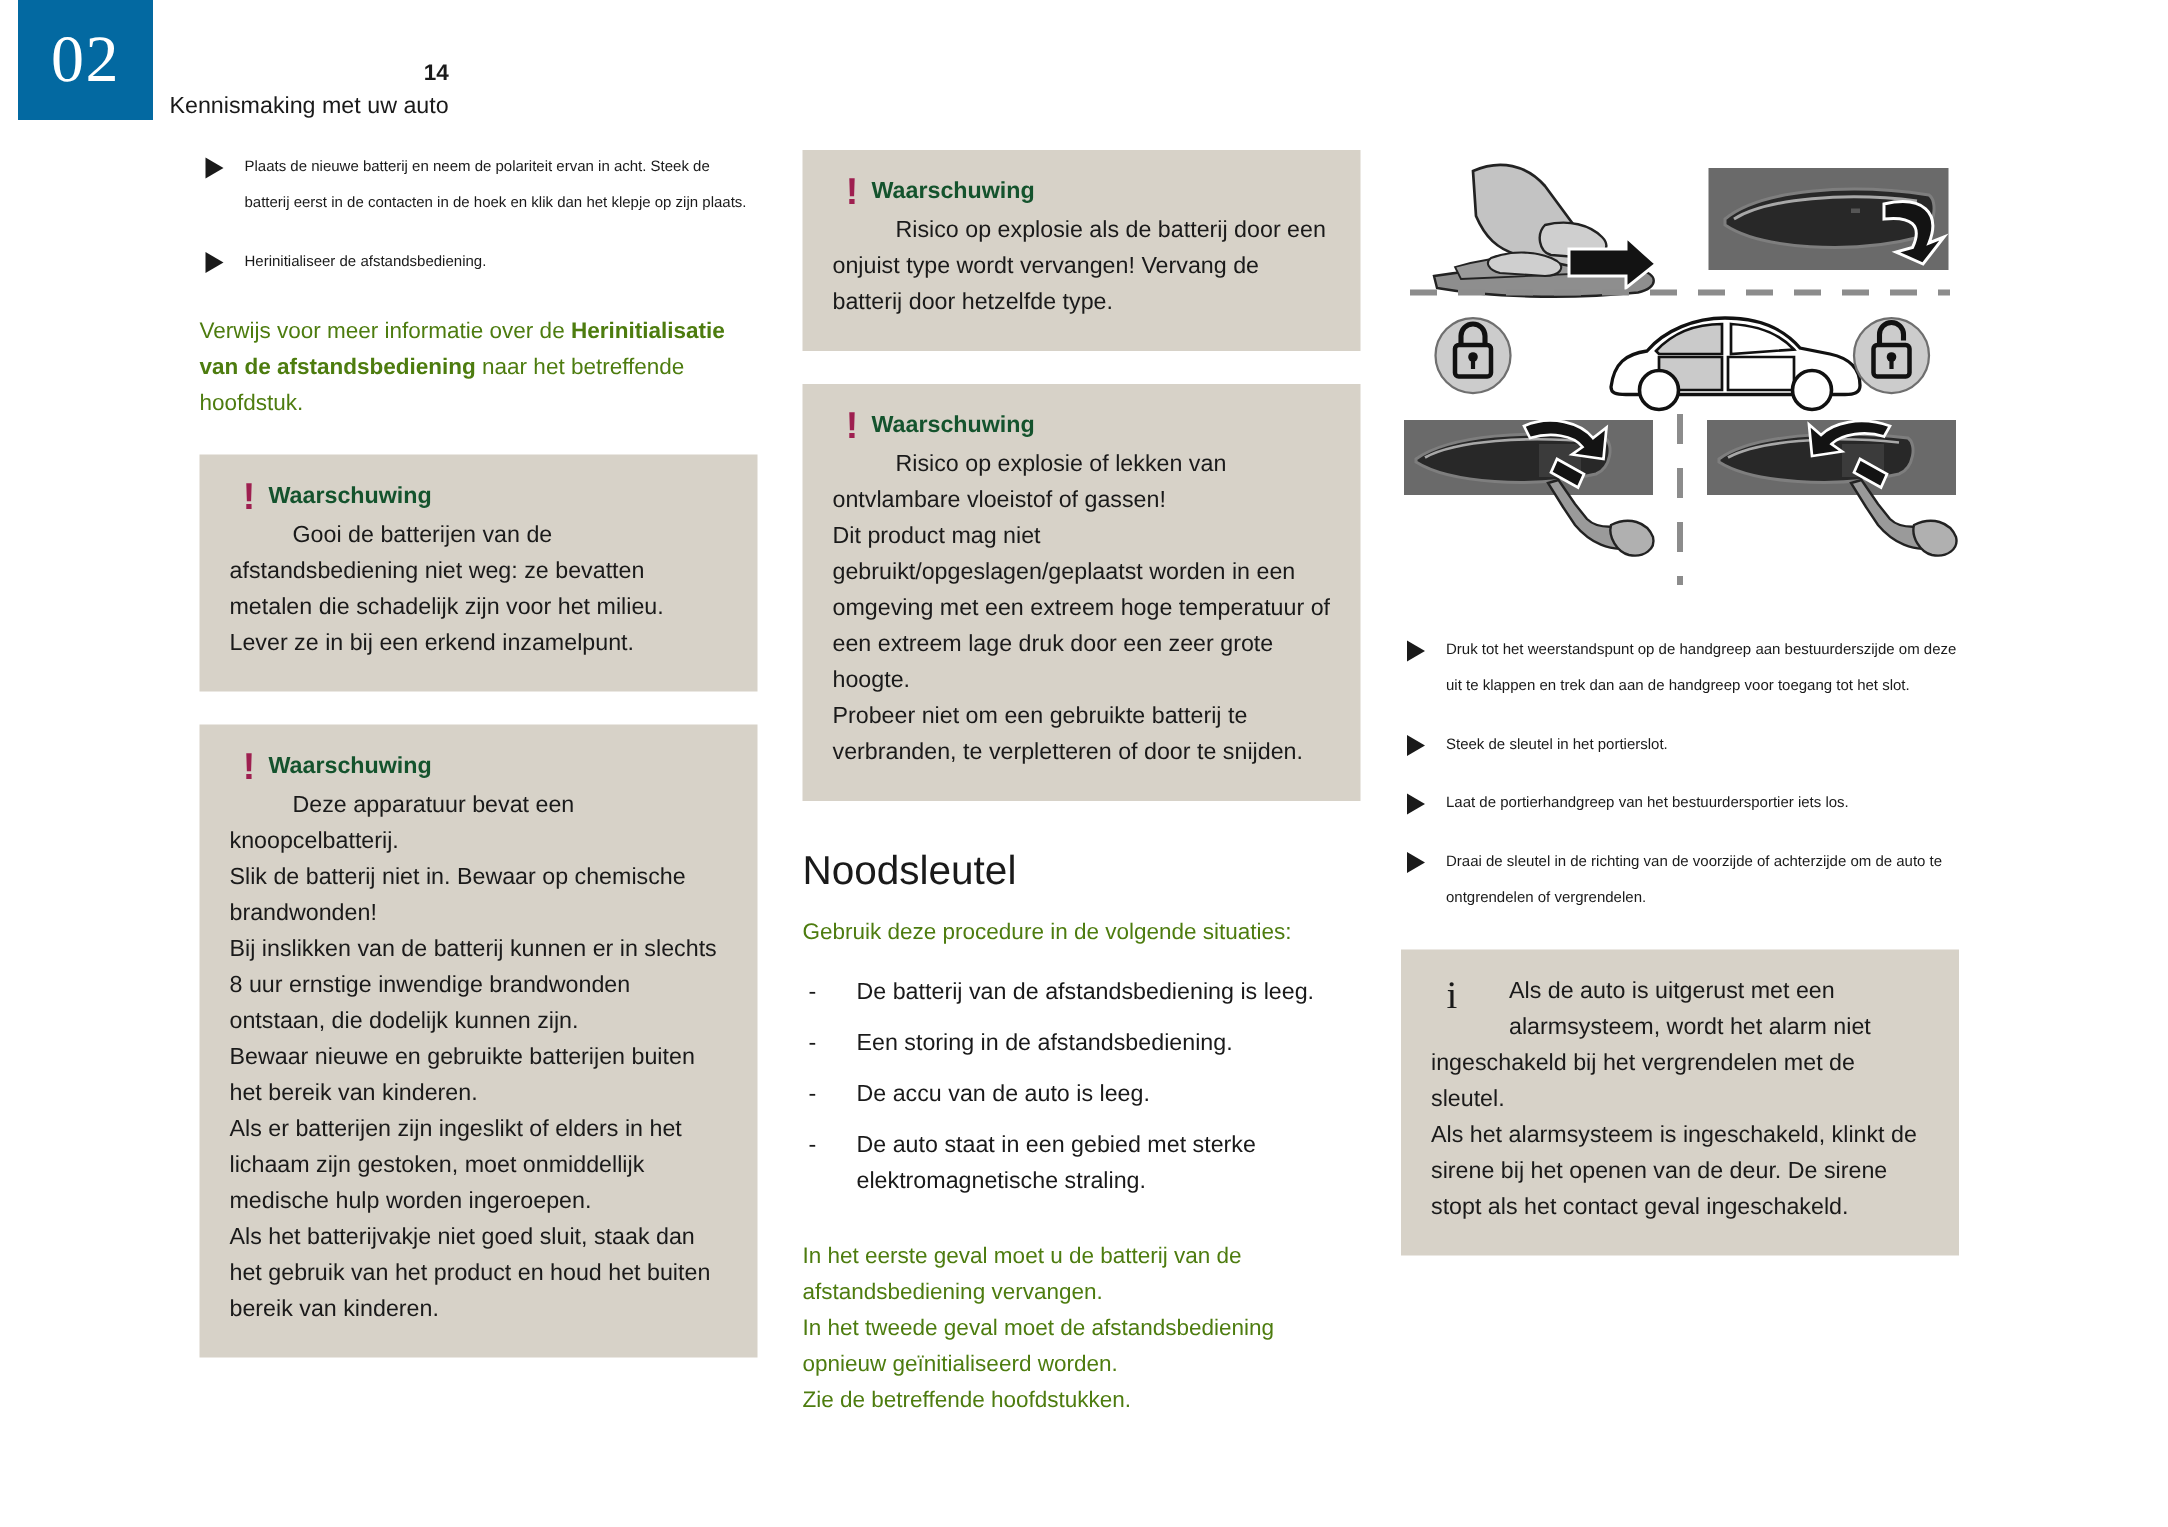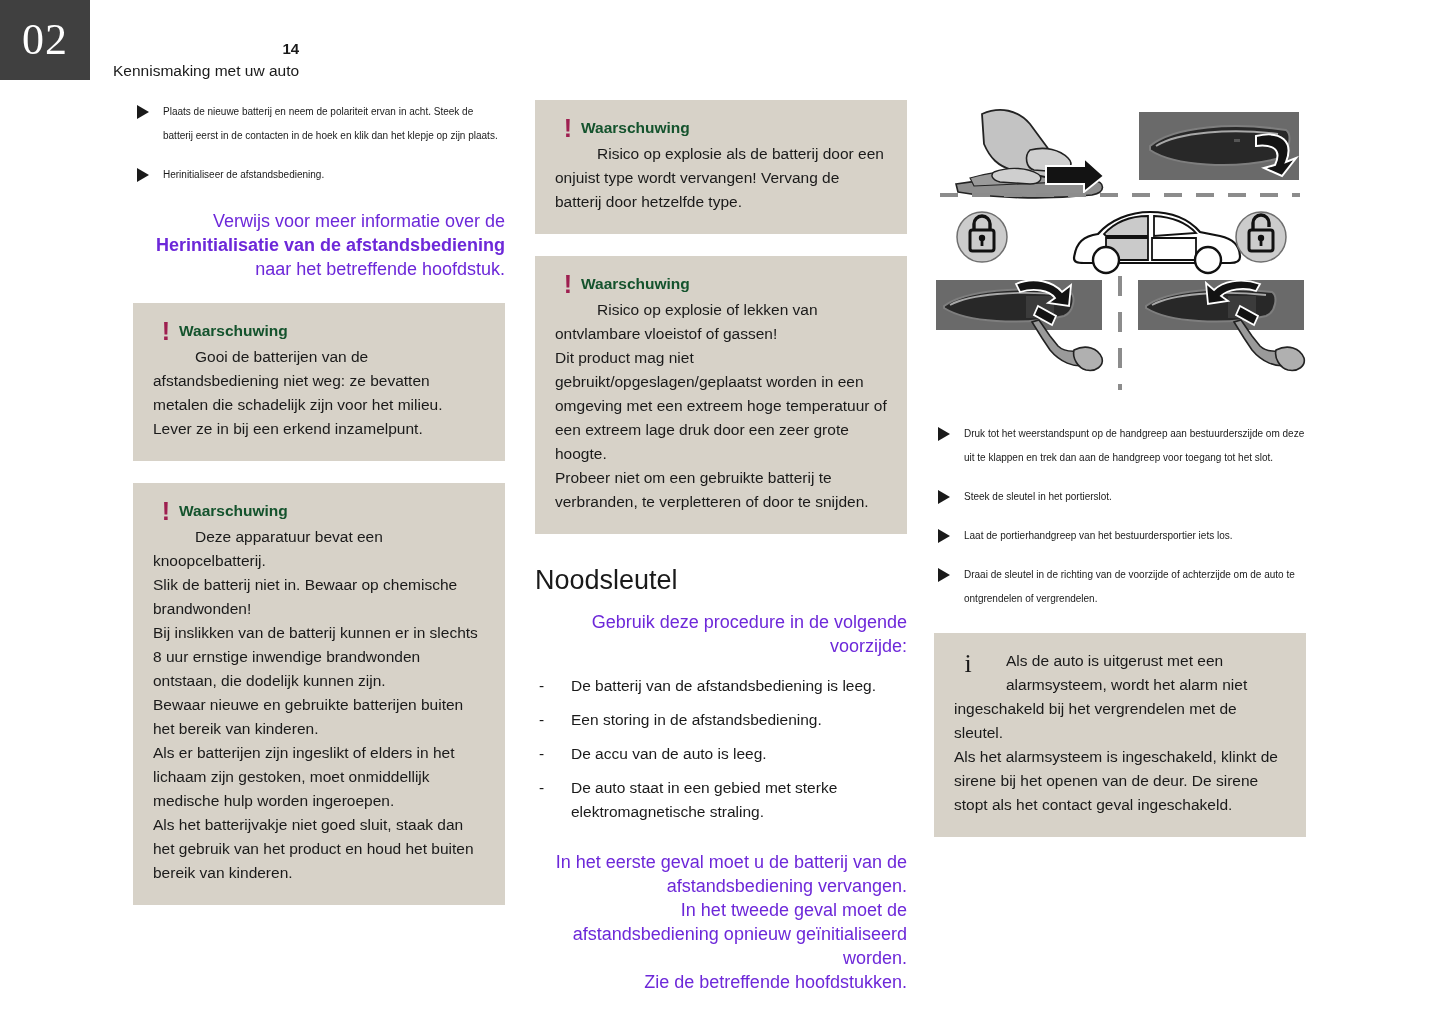--- a/index.html
+++ b/index.html
@@ -12,25 +12,25 @@
     height: 1018px;
     font-family: "Liberation Sans", sans-serif;
     color: #1a1a1a;
     position: relative;
     overflow: hidden;
   }
 
   
   .chapter-badge {
     position: absolute;
-    left: 0;
+    left: 12px;
     top: 0;
     width: 90px;
     height: 80px;
-    background: #404040;
+    background: #0369a1;
     color: #ffffff;
     display: flex;
     align-items: center;
     justify-content: center;
     font-family: "Liberation Serif", serif;
     font-size: 44px;
     letter-spacing: 1px;
     line-height: 1;
   }
   .header-text {
@@ -64,24 +64,23 @@
     top: 0;
     width: 372px;
   }
   .col-1 { left: 133px; }
   .col-2 { left: 535px; }
   .col-3 { left: 934px; }
 
   
   p.body-text {
     margin: 0 0 0 0;
-    font-size: 18px;
-    line-height: 24px;
-    color: #6d28d9;
-    text-align: right;
+    font-size: 15px;
+    line-height: 24px;
+    color: #4d7c0f;
   }
   .spacer-sm { height: 16px; }
   .spacer-md { height: 22px; }
   .spacer-lg { height: 30px; }
 
   
   .tri-list { margin: 0; padding: 0; list-style: none; }
   .tri-item {
     position: relative;
     padding-left: 30px;
@@ -273,21 +272,21 @@
         <span>Risico op explosie of lekken van ontvlambare vloeistof of gassen!</span>
         <span class="nl">Dit product mag niet gebruikt/opgeslagen/geplaatst worden in een omgeving met een extreem hoge temperatuur of een extreem lage druk door een zeer grote hoogte.</span>
         <span class="nl">Probeer niet om een gebruikte batterij te verbranden, te verpletteren of door te snijden.</span>
       </div>
     </div>
 
     <div class="spacer-lg"></div>
 
     <h2 style="margin:0 0 14px 0; font-size:27px; font-weight:normal; line-height:32px; color:#1a1a1a;">Noodsleutel</h2>
 
-    <p class="body-text">Gebruik deze procedure in de volgende voorzijde:</p>
+    <p class="body-text">Gebruik deze procedure in de volgende situaties:</p>
 
     <div class="spacer-sm"></div>
 
     <ul class="dash-list">
       <li class="dash-item">
         <span class="dash-marker">-</span>
         <span>De batterij van de afstandsbediening is leeg.</span>
       </li>
       <li class="dash-item">
         <span class="dash-marker">-</span>

